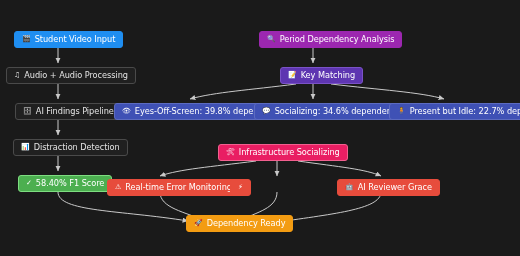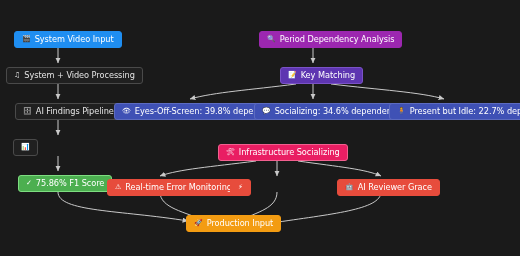--- a/index.html
+++ b/index.html
@@ -75,40 +75,41 @@
       <path d="M298,161 C340,167 365,169 381,176"></path>
 
       <path d="M160,192 C160,208 185,212 206,221"></path>
       <path d="M277,192 C277,208 258,212 238,221"></path>
       <path d="M381,192 C381,210 330,214 272,223"></path>
     </g>
   </svg>
 
   <div class="node v-blue" style="left:14px;top:31px;">
     <span class="ico">🎬</span>
-    <span class="lbl">System Video Input</span>
+    <span class="lbl">Student Video Input</span>
   </div>
 
   <div class="node v-plain" style="left:6px;top:67px;">
     <span class="ico">♫</span>
-    <span class="lbl">System + Video Processing</span>
+    <span class="lbl">Audio + Audio Processing</span>
   </div>
 
   <div class="node v-plain" style="left:15px;top:103px;">
     <span class="ico">🗄</span>
     <span class="lbl">AI Findings Pipeline</span>
   </div>
 
   <div class="node v-plain" style="left:13px;top:139px;">
     <span class="ico">📊</span>
+    <span class="lbl">Distraction Detection</span>
   </div>
 
   <div class="node v-green" style="left:18px;top:175px;">
     <span class="ico">✓</span>
-    <span class="lbl">75.86% F1 Score</span>
+    <span class="lbl">58.40% F1 Score</span>
   </div>
 
   <div class="node v-magenta" style="left:259px;top:31px;">
     <span class="ico">🔍</span>
     <span class="lbl">Period Dependency Analysis</span>
   </div>
 
   <div class="node v-indigo" style="left:280px;top:67px;">
     <span class="ico">📝</span>
     <span class="lbl">Key Matching</span>
@@ -143,16 +144,16 @@
     <span class="ico">⚡</span>
   </div>
 
   <div class="node v-red" style="left:337px;top:179px;">
     <span class="ico">🤖</span>
     <span class="lbl">AI Reviewer Grace</span>
   </div>
 
   <div class="node v-orange" style="left:186px;top:215px;">
     <span class="ico">🚀</span>
-    <span class="lbl">Production Input</span>
+    <span class="lbl">Dependency Ready</span>
   </div>
 
 </div>
 
 </body></html>

